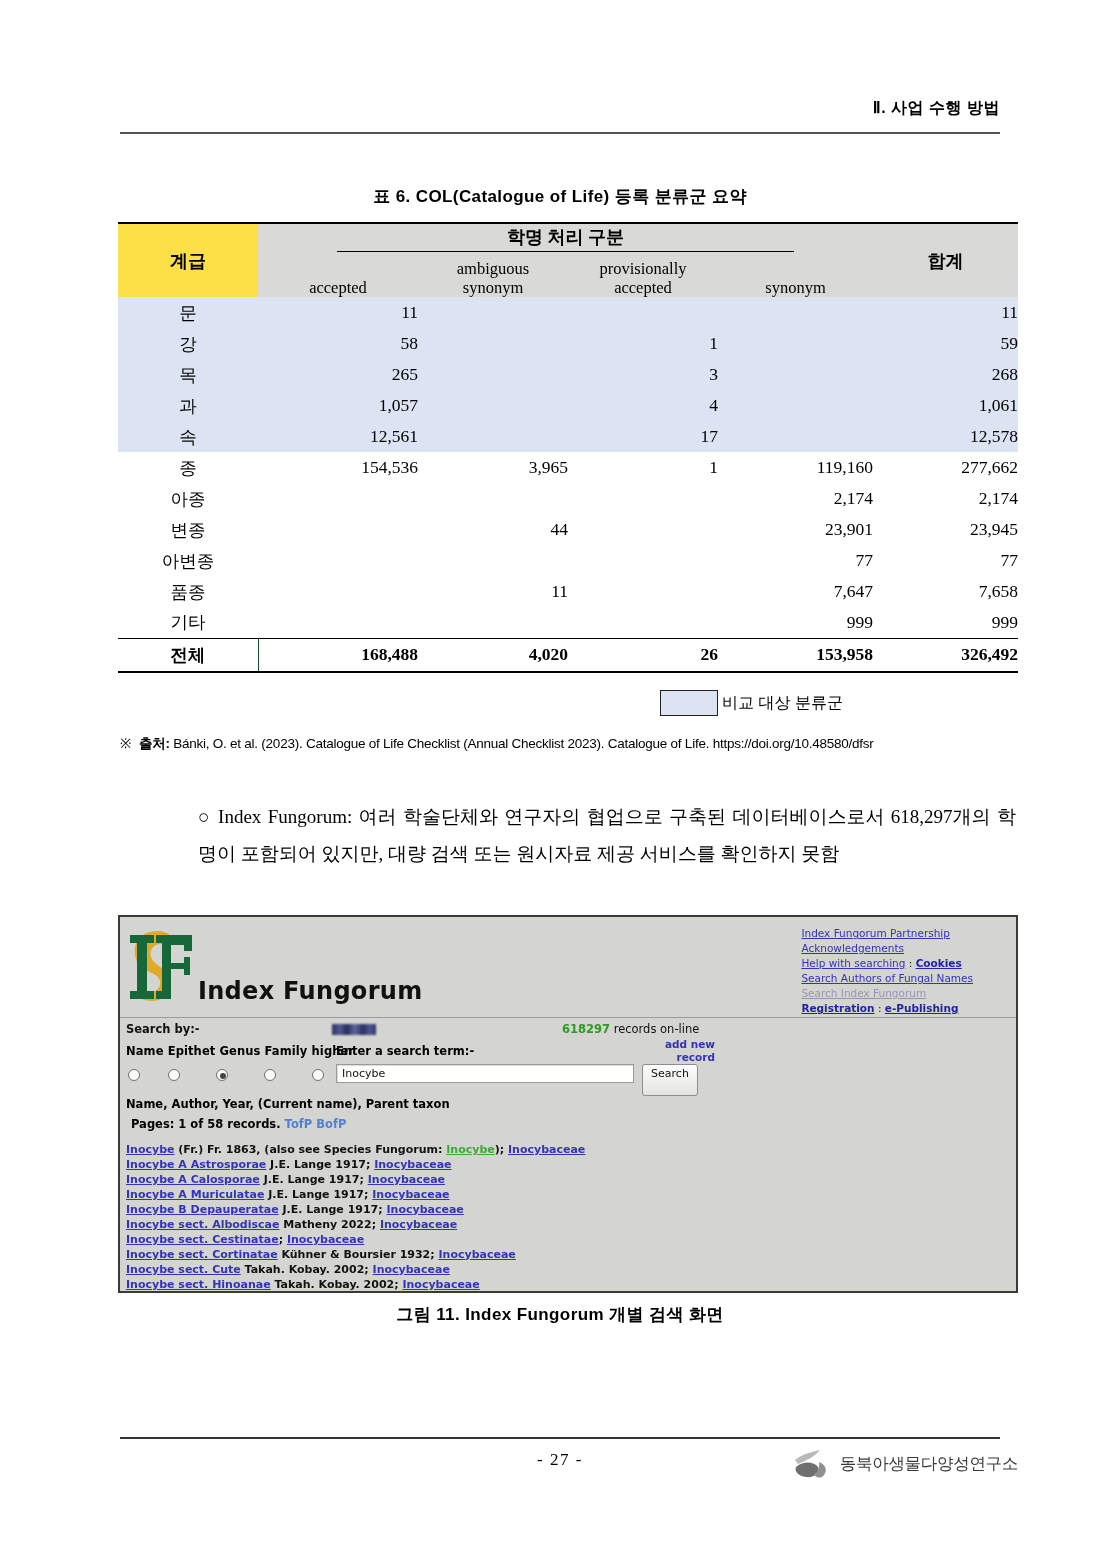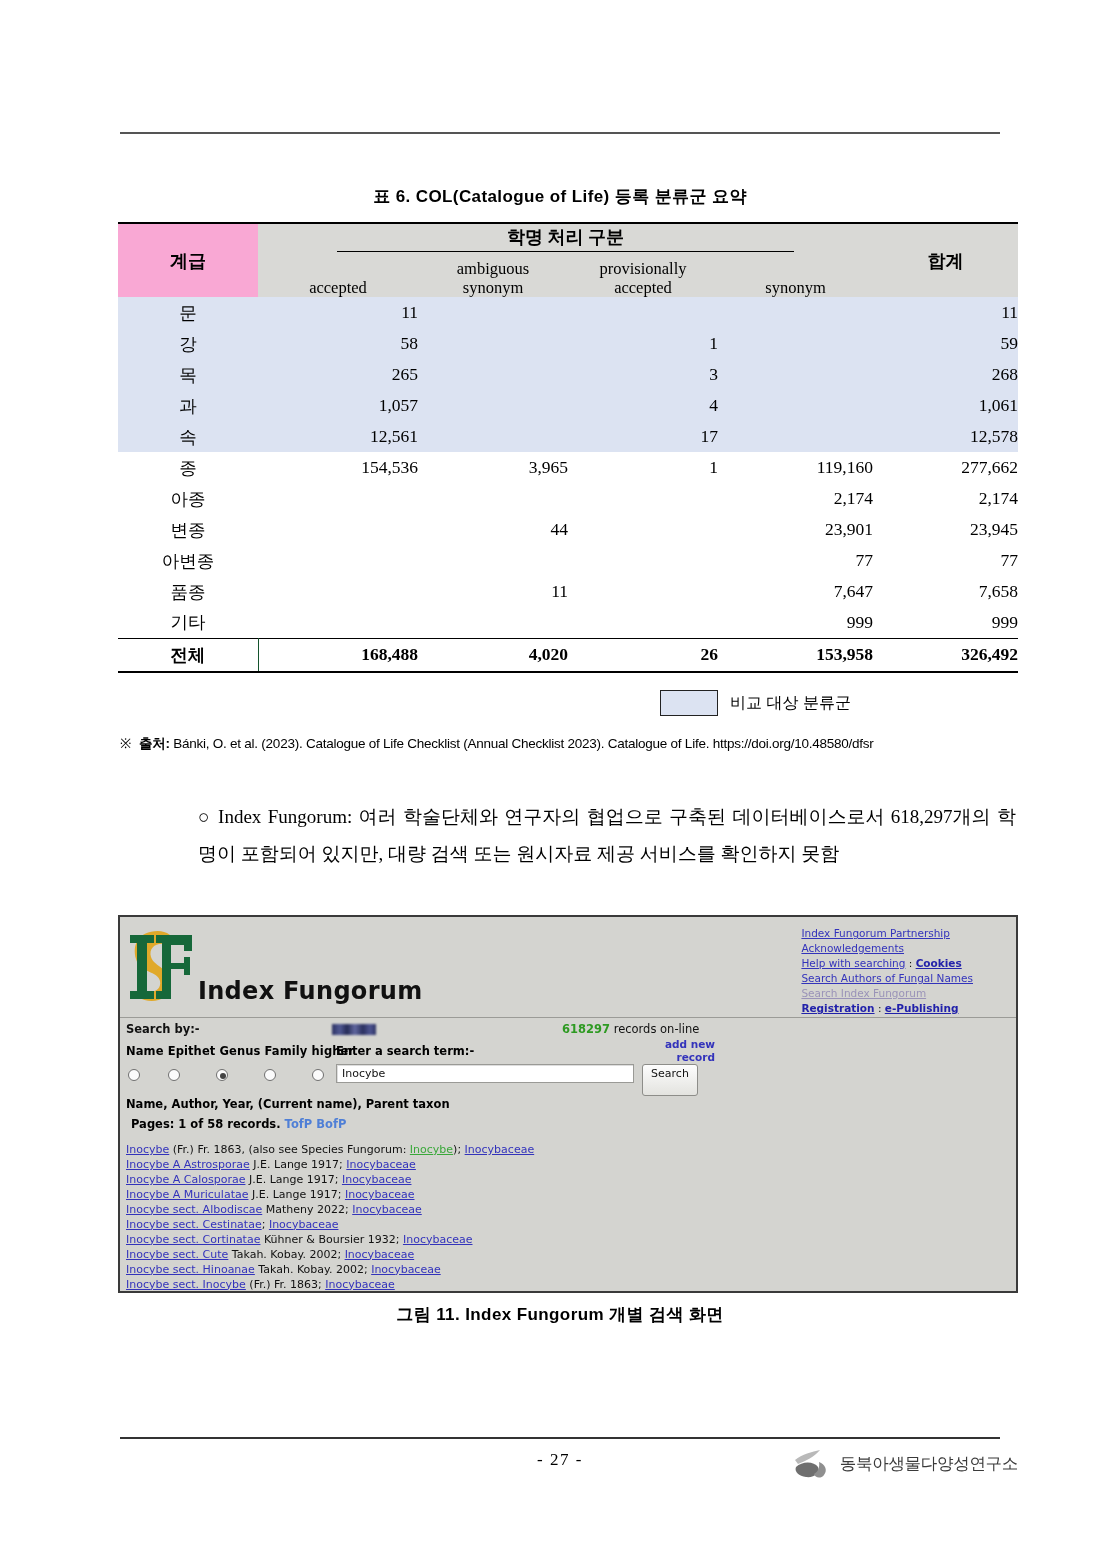--- a/index.html
+++ b/index.html
@@ -55,21 +55,21 @@
   table.col th, table.col td {
     border: none;
     padding: 0;
   }
   .hdr-top td, .hdr-top th { background: #d9d9d6; }
   .hdr-bot td, .hdr-bot th { background: #d9d9d6; }
 
   .thead-box { border-top: 2.5px solid #000; }
 
   th.rank-head {
-    background: #f9a8d4;
+    background: #fde047;
     text-align: center;
     vertical-align: middle;
     font-weight: bold;
     font-size: 18px;
     width: 140px;
     border-right: 1px solid #8a8a8a;
     border-bottom: 1.6px solid #555;
   }
   th.total-head {
     background: #d9d9d6;
@@ -127,21 +127,21 @@
     height: 34px;
   }
   tr.sumrow td.rank { border-right: 1px solid #14532d; }
 
   
 
   
   .legend {
     position: absolute;
     left: 660px; top: 690px;
-    display: flex; align-items: center; gap: 12px;
+    display: flex; align-items: center; gap: 4px;
   }
   .legend-swatch {
     width: 58px; height: 26px;
     background: #dce3f2;
     border: 1.5px solid #222;
   }
   .legend-text {
     font-family: "Liberation Sans", sans-serif;
     font-size: 16px;
     font-weight: 500;
@@ -295,21 +295,21 @@
     padding-left: 11px; padding-top: 2px;
   }
   .row-pages .pg-links { color: #4f7fd6; font-weight: bold; }
 
   .results {
     padding: 6px 0 0 6px;
     font-size: 11px;
     line-height: 1.36;
     color: #111;
   }
-  .results .r { white-space: nowrap; }
+  .results .r { white-space: nowrap; font-weight: bold; }
   .results a { color: #3333bb; text-decoration: underline; }
   .results a.grn { color: #3aa83a; }
   .results .plain { color: #111; }
 
   
   .fig-caption {
     position: absolute;
     left: 120px; top: 1303px; width: 880px;
     text-align: center;
     font-family: "Liberation Sans", sans-serif;
@@ -343,20 +343,21 @@
     font-weight: 500;
     letter-spacing: -0.3px;
     color: #3a3a3a;
   }
 </style>
 </head>
 <body>
 
 <div class="page">
 
+  <div class="runhead">Ⅱ. 사업 수행 방법</div>
   <div class="runhead-rule"></div>
 
   <div class="tbl-caption">표 6. COL(Catalogue of Life) 등록 분류군 요약</div>
 
   <div class="tbl-wrap">
     <table class="col thead-box">
       <colgroup>
         <col style="width:140px">
         <col style="width:160px">
         <col style="width:150px">
@@ -555,20 +556,21 @@
       <div class="row-pages">
         <span>Pages: 1 of 58 records.</span>
         <span class="pg-links"><a href="#" style="color:#4f7fd6;text-decoration:none">TofP</a> <a href="#" style="color:#4f7fd6;text-decoration:none">BofP</a></span>
       </div>
 
       <div class="results" id="results">
           <div class="r"><a href="#">Inocybe</a><span class="plain"> (Fr.) Fr. 1863, (also see Species Fungorum: </span><a href="#" class="grn">Inocybe</a><span class="plain">); </span><a href="#">Inocybaceae</a></div>
           <div class="r"><a href="#">Inocybe A Astrosporae</a><span class="plain"> J.E. Lange 1917; </span><a href="#">Inocybaceae</a></div>
           <div class="r"><a href="#">Inocybe A Calosporae</a><span class="plain"> J.E. Lange 1917; </span><a href="#">Inocybaceae</a></div>
           <div class="r"><a href="#">Inocybe A Muriculatae</a><span class="plain"> J.E. Lange 1917; </span><a href="#">Inocybaceae</a></div>
+          <div class="r"><a href="#">Inocybe B Depauperatae</a><span class="plain"> J.E. Lange 1917; </span><a href="#">Inocybaceae</a></div>
           <div class="r"><a href="#">Inocybe sect. Albodiscae</a><span class="plain"> Matheny 2022; </span><a href="#">Inocybaceae</a></div>
           <div class="r"><a href="#">Inocybe sect. Cestinatae</a><span class="plain">; </span><a href="#">Inocybaceae</a></div>
           <div class="r"><a href="#">Inocybe sect. Cortinatae</a><span class="plain"> Kühner &amp; Boursier 1932; </span><a href="#">Inocybaceae</a></div>
           <div class="r"><a href="#">Inocybe sect. Cute</a><span class="plain"> Takah. Kobay. 2002; </span><a href="#">Inocybaceae</a></div>
           <div class="r"><a href="#">Inocybe sect. Hinoanae</a><span class="plain"> Takah. Kobay. 2002; </span><a href="#">Inocybaceae</a></div>
           <div class="r"><a href="#">Inocybe sect. Inocybe</a><span class="plain"> (Fr.) Fr. 1863; </span><a href="#">Inocybaceae</a></div>
         </div>
     </div>
   </div>
 

